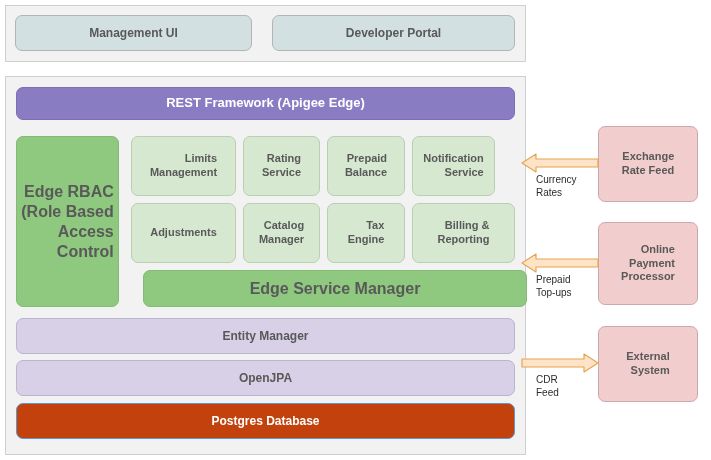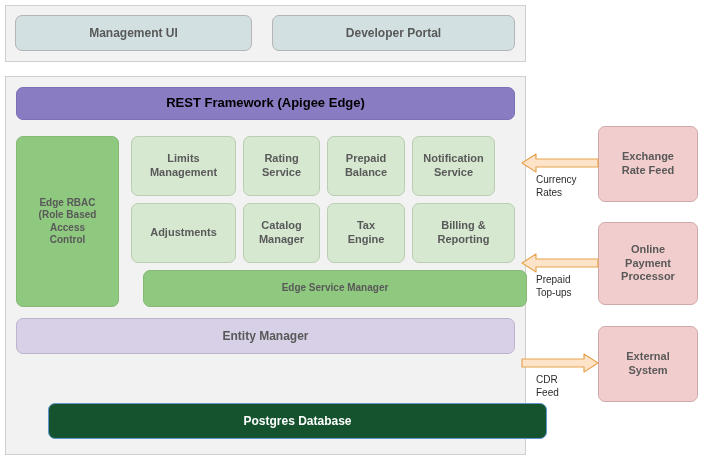--- a/index.html
+++ b/index.html
@@ -30,35 +30,35 @@
 
   
   .node {
     position: absolute;
     box-sizing: border-box;
     border: 1px solid #b4b4b4;
     border-radius: 7px;
     display: flex;
     align-items: center;
     justify-content: center;
-    text-align: center;
+    text-align: right;
     color: #595959;
     font-weight: bold;
     font-size: 11px;
     line-height: 1.25;
     padding: 2px 4px;
     white-space: pre-line;
   }
 
   .node.teal      { background: #d2e0e2; font-size: 12px; }
-  .node.purple    { background: #8a7cc2; color: #000000; font-size: 13px; border-color: #7d6fb5; }
-  .node.green-mid { background: #8fc87f; border-color: #84b976; font-size: 10px; }
+  .node.purple    { background: #8a7cc2; color: #ffffff; font-size: 13px; border-color: #7d6fb5; }
+  .node.green-mid { background: #8fc87f; border-color: #84b976; font-size: 16px; }
   .node.green-lt  { background: #d6e8d0; border-color: #b9ceb2; }
   .node.lavender  { background: #d7d0e6; border-color: #bcb4cf; font-size: 12px; }
-  .node.blue      { background: #14532d; color: #ffffff; border-color: #5f97cb; font-size: 12px; margin-left: 32px; }
+  .node.blue      { background: #c2410c; color: #ffffff; border-color: #5f97cb; font-size: 12px; }
   .node.pink      { background: #f2cdcd; border-color: #cfa9a9; font-size: 11px; }
 
   
   .arrow-wrap { position: absolute; }
   .arrow-wrap svg { display: block; }
   .arrow-label {
     position: absolute;
     font-size: 10px;
     color: #2b2b2b;
     line-height: 1.25;
@@ -101,20 +101,21 @@
   <div class="node green-lt" style="left:243px; top:203px; width:77px; height:60px;">Catalog
 Manager</div>
   <div class="node green-lt" style="left:327px; top:203px; width:78px; height:60px;">Tax
 Engine</div>
   <div class="node green-lt" style="left:412px; top:203px; width:103px; height:60px;">Billing &amp;
 Reporting</div>
 
   <div class="node green-mid" style="left:131px; top:270px; width:384px; height:37px;margin-left:12px;">Edge Service Manager</div>
 
   <div class="node lavender" style="left:16px; top:318px; width:499px; height:36px;">Entity Manager</div>
+  <div class="node lavender" style="left:16px; top:360px; width:499px; height:36px;">OpenJPA</div>
 
   <div class="node blue" style="left:16px; top:403px; width:499px; height:36px;">Postgres Database</div>
 
   <div class="node pink" style="left:598px; top:126px; width:100px; height:76px;">Exchange
 Rate Feed</div>
 
   <div class="arrow-wrap" style="left:521px; top:152px; width:78px; height:22px;">
     <svg width="78" height="22" viewBox="0 0 78 22">
       <polygon points="1,11 15,2 15,7 77,7 77,15 15,15 15,20" fill="#fde4c8" stroke="#e8a451" stroke-width="1.2" stroke-linejoin="round"></polygon>
     </svg>

